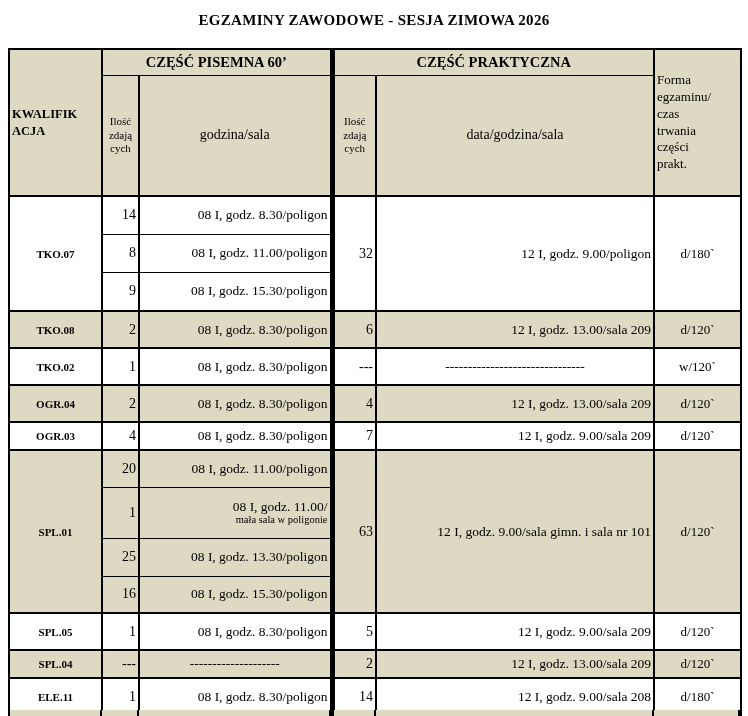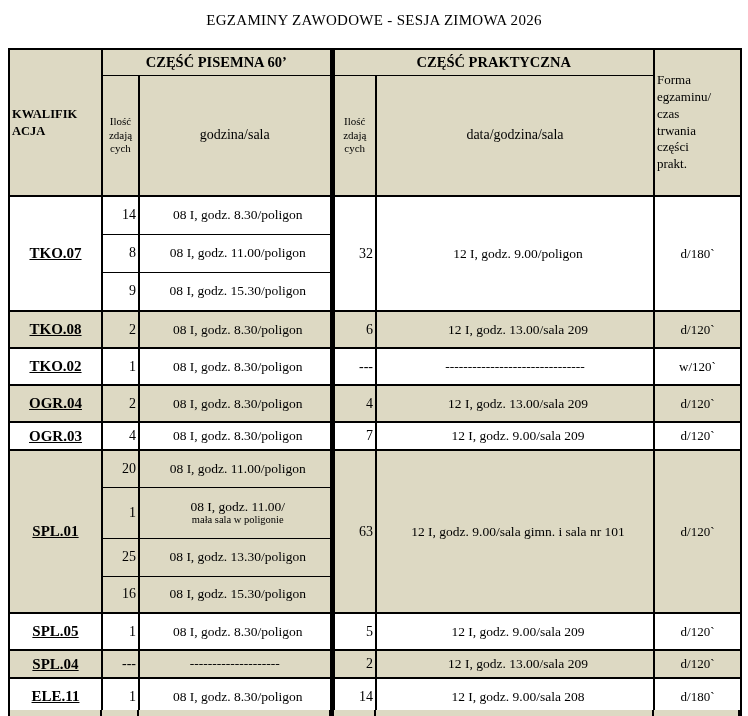--- a/index.html
+++ b/index.html
@@ -7,21 +7,21 @@
     width: 748px; height: 716px;
     background: #ffffff;
     color: #000000;
     font-family: "Liberation Serif", serif;
     position: relative;
     overflow: hidden;
   }
   .title {
     position: absolute; top: 12px; left: 0; width: 100%;
     margin: 0; text-align: center;
-    font-size: 15px; font-weight: normal; letter-spacing: 0.3px;
+    font-size: 15px; font-weight: bold; letter-spacing: 0.3px;
   }
   table.exam {
     position: absolute; top: 48px; left: 8px;
     width: 732px;
     border-collapse: collapse;
     table-layout: fixed;
     border: 2px solid #000;
   }
   td {
     border-left: 2px solid #000;
@@ -38,23 +38,23 @@
   tr.r39 { height: 39px; }
   tr.r38 { height: 38px; }
   tr.r37 { height: 37px; }
   tr.r36 { height: 28px; }
   tr.r51 { height: 51px; }
   .kwal { font-weight: bold; font-size: 12.5px; white-space: pre-line; line-height: 1.3; }
   .sech { font-weight: bold; text-align: center; font-size: 14.5px; }
   .ilh  { font-size: 11px; text-align: center; white-space: pre-line; line-height: 1.2; }
   .gsh  { font-size: 14px; text-align: center; }
   .fh   { font-size: 13px; text-align: left; white-space: pre-line; line-height: 1.3; }
-  .code { font-weight: bold; text-align: center; font-size: 15px; text-decoration: underline; }
+  .code { font-weight: bold; text-align: center; font-size: 11px; }
   .cnt  { font-weight: normal; text-align: right; font-size: 14px; }
-  .inf  { font-size: 13.5px; text-align: center; padding-left: 8px; }
+  .inf  { font-size: 13.5px; text-align: right; padding-left: 8px; }
   .inf.ctr { text-align: center; padding-left: 2px; }
   .frm  { text-align: center; font-size: 13px; }
   .main { display: block; line-height: 1.15; }
   .note { display: block; font-size: 10.5px; line-height: 1.1; }
   .strip {
     position: absolute; left: 8px; top: 710px;
     width: 732px; height: 6px;
     background: #ddd9c3;
   }
   .strip .v { position: absolute; top: 0; bottom: 0; width: 2px; background: #000; }

